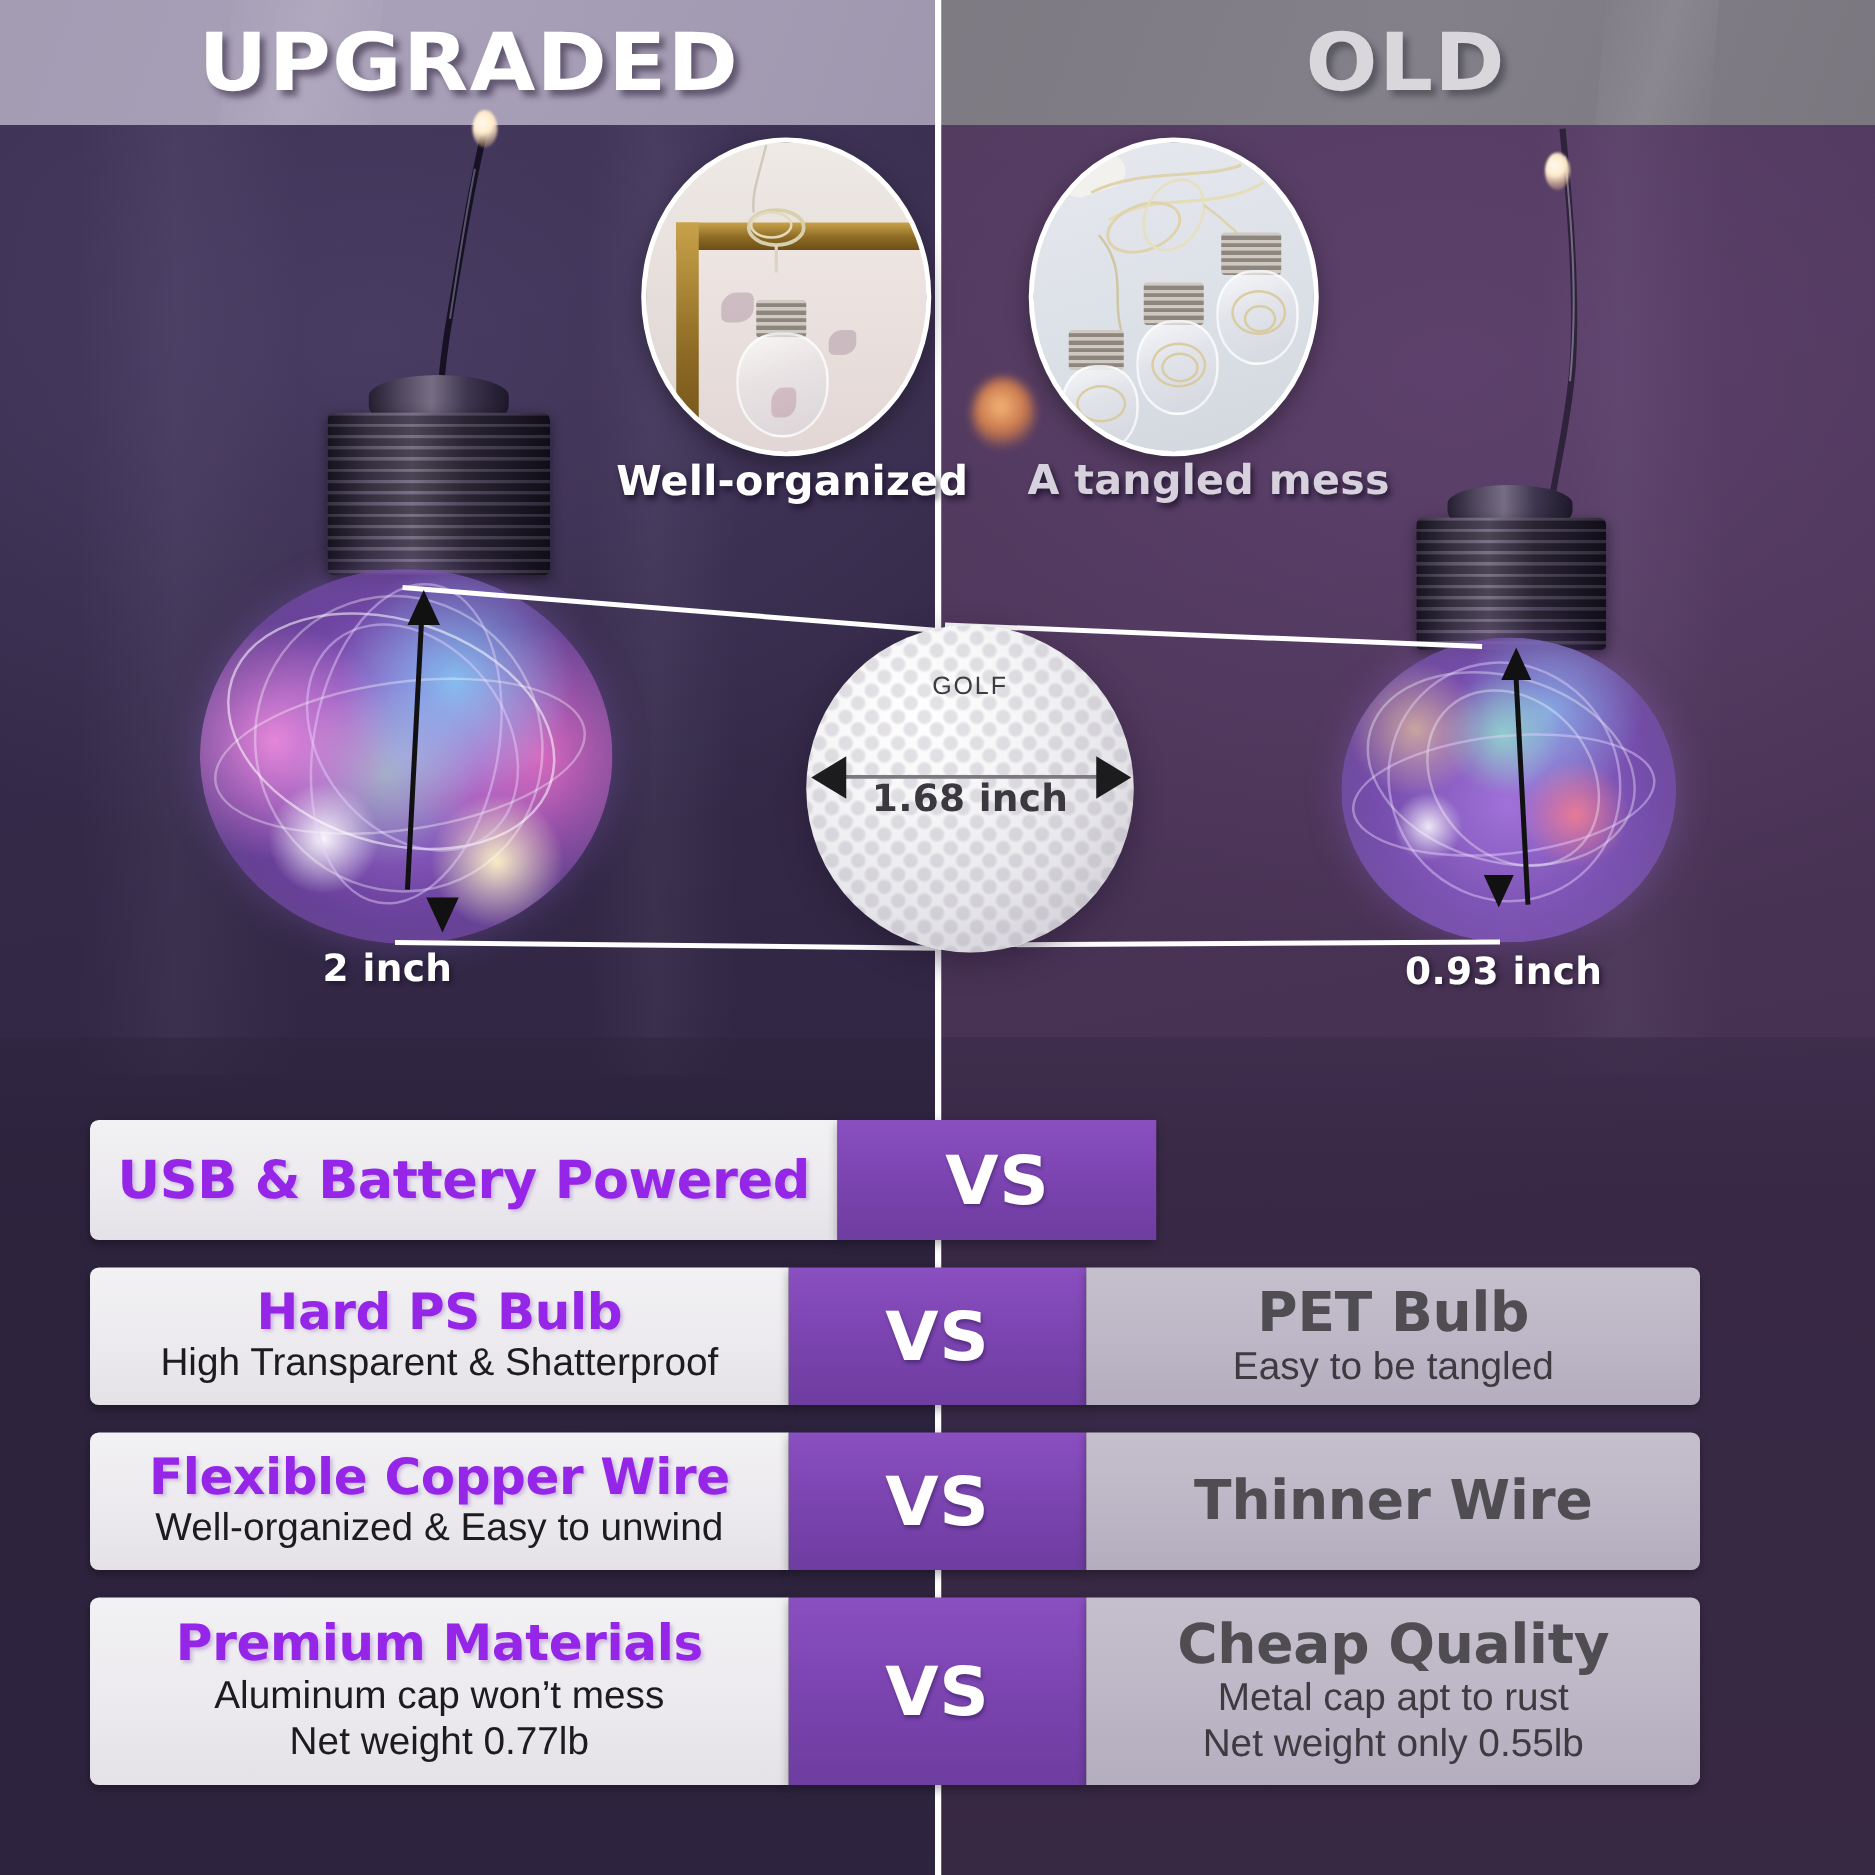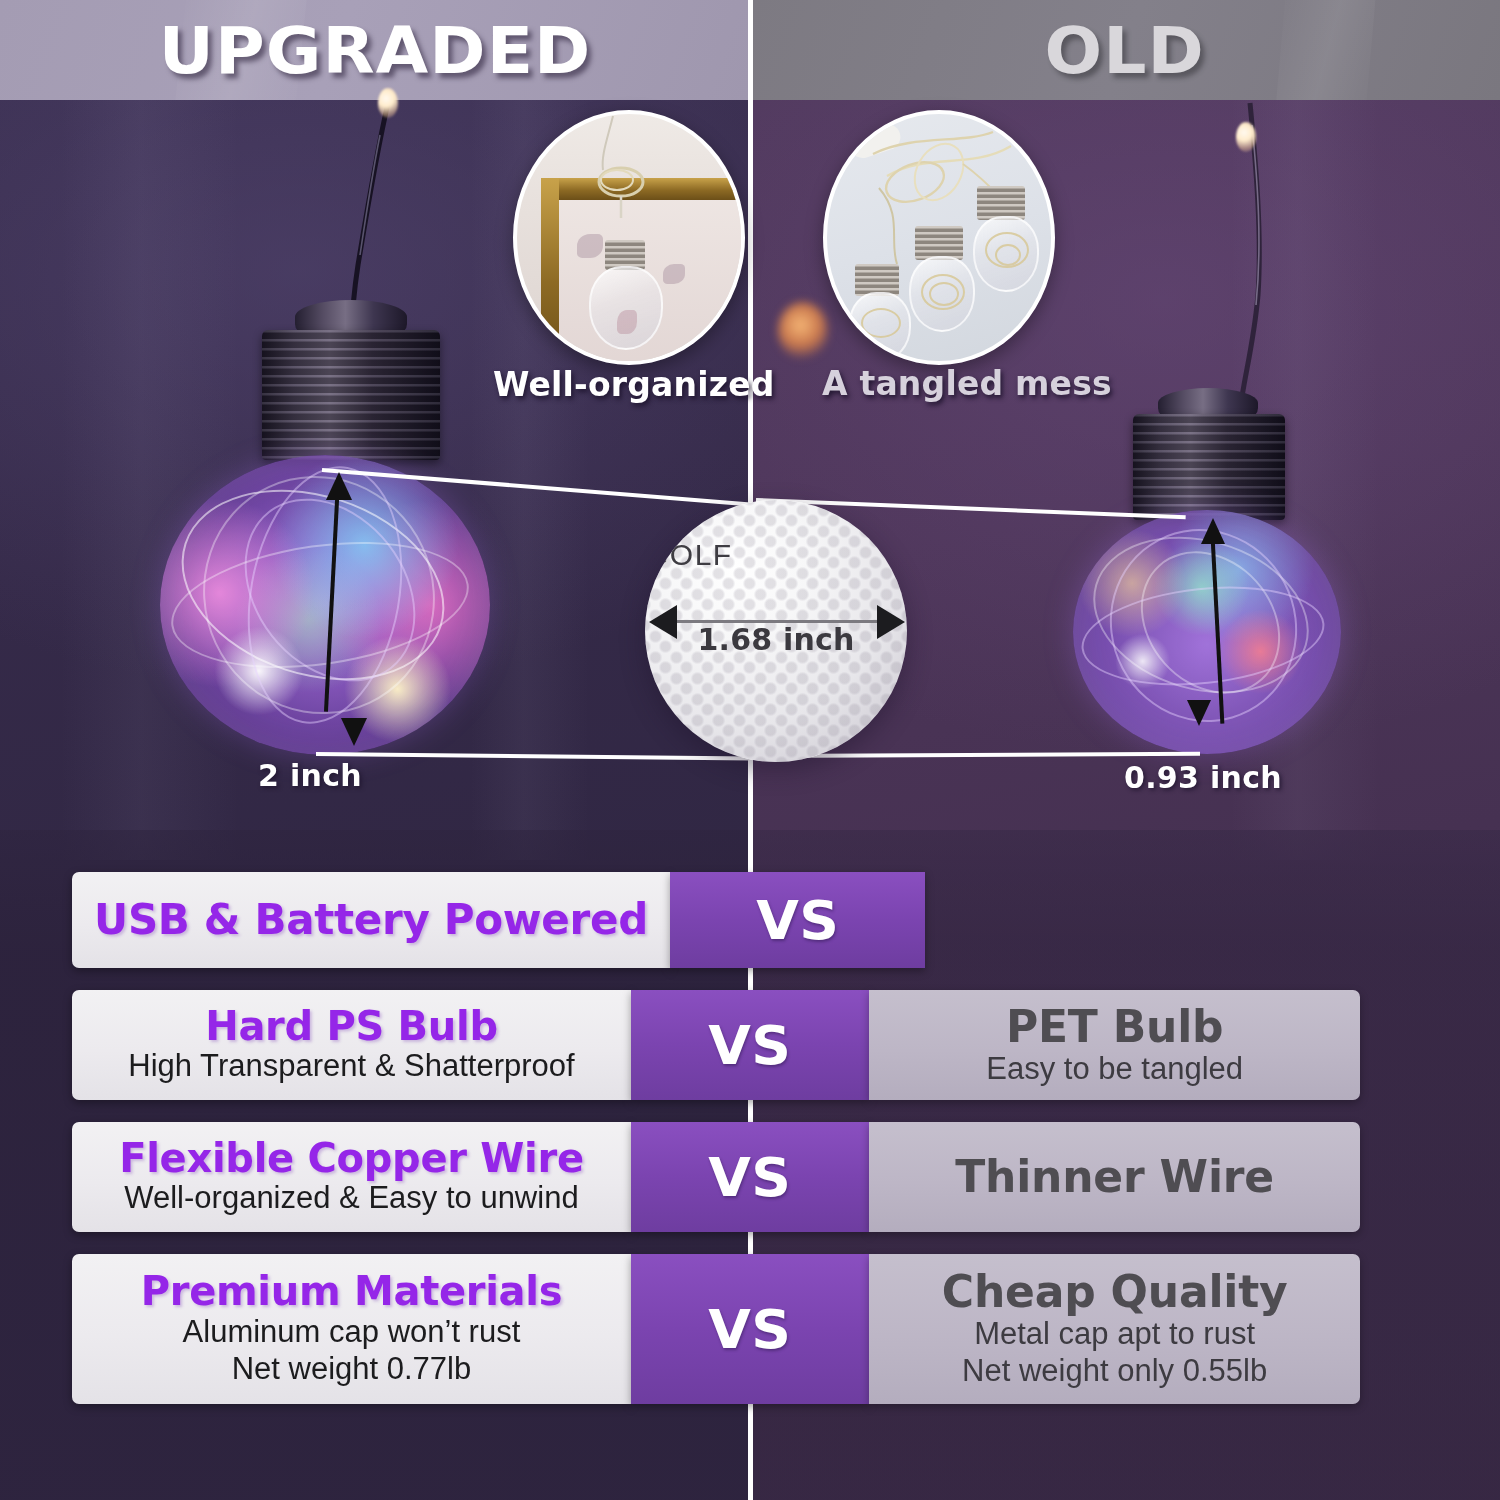--- a/index.html
+++ b/index.html
@@ -198,32 +198,32 @@
   .dimples{
     position:absolute;inset:0;border-radius:50%;
     background-image:
       radial-gradient(circle, rgba(150,145,160,.30) 0 30%, rgba(255,255,255,0) 46%),
       radial-gradient(circle, rgba(150,145,160,.30) 0 30%, rgba(255,255,255,0) 46%);
     background-size:21px 21px, 21px 21px;
     background-position:0 0, 10px 10px;
     opacity:.85;
   }
   .golf-word{
-    position:absolute;width:100%;text-align:left;
+    position:absolute;width:100%;text-align:center;
     font-family:"Liberation Sans",sans-serif;font-weight:normal;
-    font-size:30px;color:#3e3c42;letter-spacing:1.5px;
+    font-size:20px;color:#3e3c42;letter-spacing:1.5px;
   }
   .golf-dim{
     position:absolute;width:100%;text-align:center;
     font-family:"DejaVu Sans",sans-serif;font-weight:bold;
     font-size:30px;color:#3b393f;letter-spacing:.2px;
   }
 
   
-  .rows{position:absolute;left:0;top:872px;width:1360px;}
+  .rows{position:absolute;left:0;top:896px;width:1360px;}
   .crow{position:relative;display:flex;align-items:stretch;height:96px;margin-bottom:0;}
   .cell-left{
     width:598px;margin-left:72px;
     background:linear-gradient(180deg,#f2f1f3 0%,#eceaee 55%,#e4e2e7 100%);
     border-radius:7px 0 0 7px;
     display:flex;flex-direction:column;align-items:center;justify-content:center;
     box-shadow:0 3px 8px rgba(0,0,0,.35);
   }
   .cell-vs{
     width:255px;
@@ -447,21 +447,21 @@
           <div class="r-title">Thinner Wire</div>
         </div>
       </div>
     </div>
     <div class="row-gap"></div>
 
     <div class="crow" style="height:150px;">
       <div class="cell-left">
         <div class="stack">
           <div class="l-title">Premium Materials</div>
-          <div class="l-sub">Aluminum cap won’t rust</div>
+          <div class="l-sub">Aluminum cap won’t mess</div>
           <div class="l-sub">Net weight 0.77lb</div>
         </div>
       </div>
       <div class="cell-vs">
         <span class="vs-text">VS</span>
       </div>
       <div class="cell-right">
         <div class="stack">
           <div class="r-title">Cheap Quality</div>
           <div class="r-sub">Metal cap apt to rust</div>

